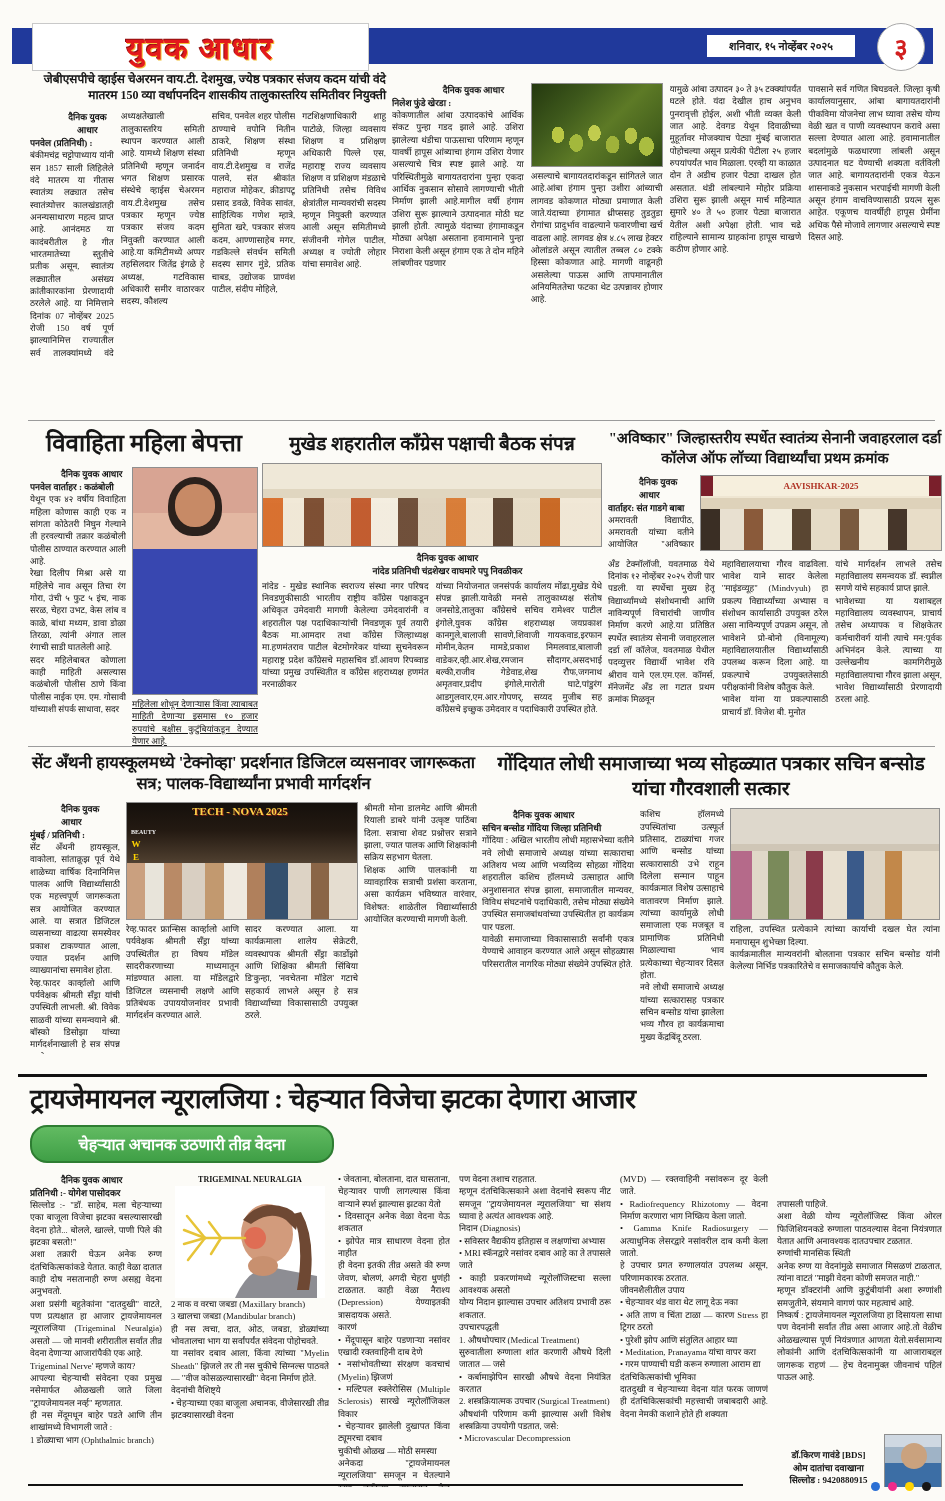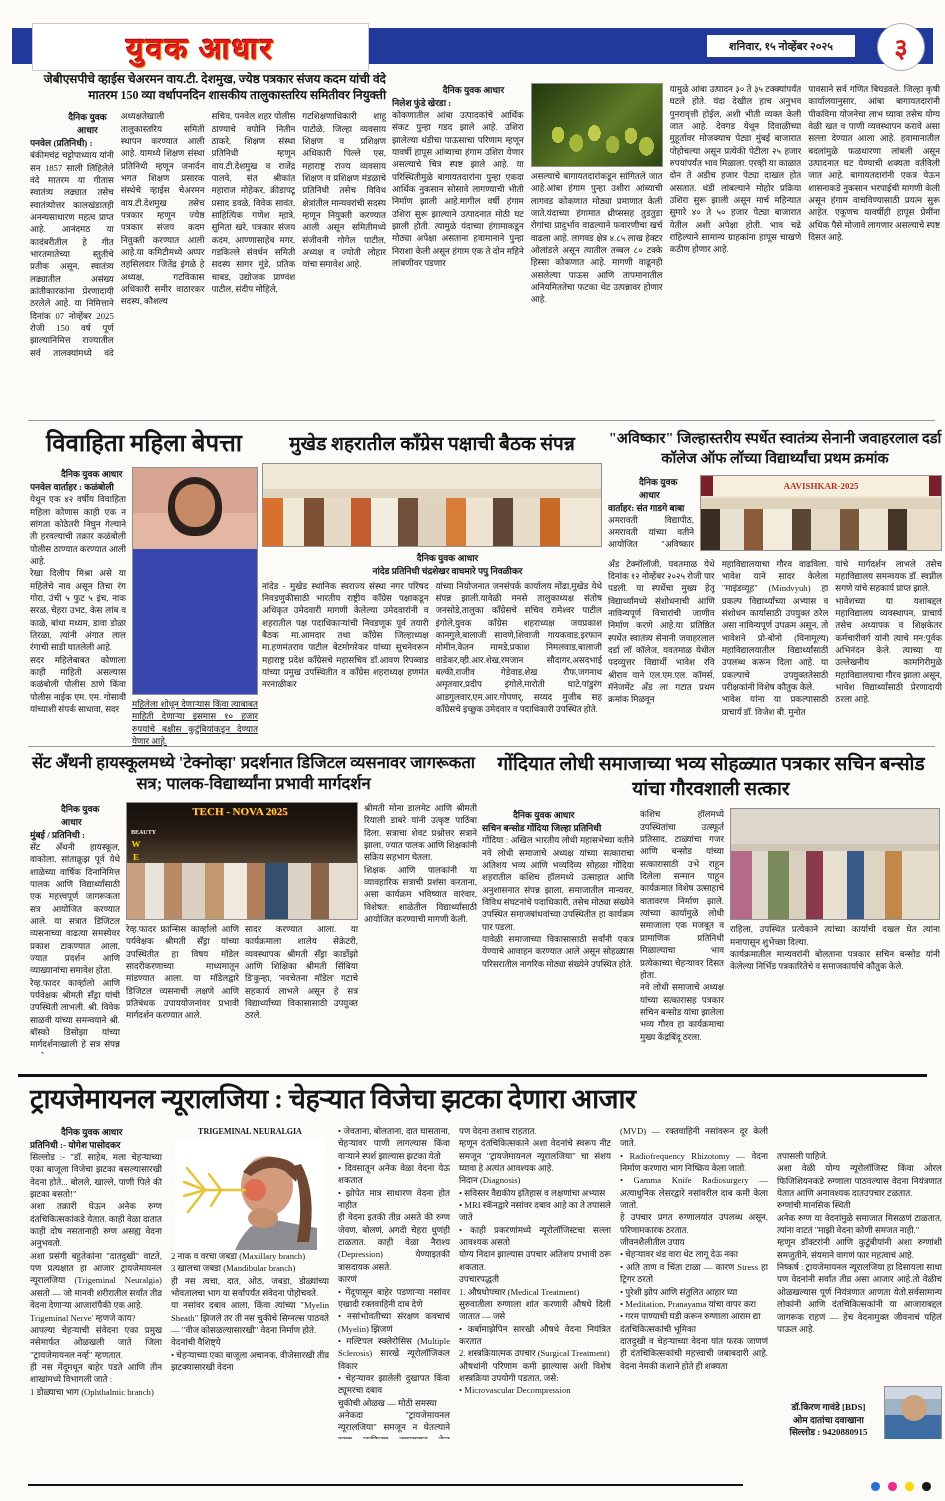--- a/index.html
+++ b/index.html
@@ -256,20 +256,21 @@
         <div class="txt" style="margin-top:3px;">राहिला, उपस्थित प्रत्येकाने त्यांच्या कार्याची दखल घेत त्यांना मनापासून शुभेच्छा दिल्या.
 कार्यक्रमातील मान्यवरांनी बोलताना पत्रकार सचिन बन्सोड यांनी केलेल्या निर्भिड पत्रकारितेचे व समाजकार्याचे कौतुक केले.</div>
       </div>
     </div>
   </section>
 
   <div class="rule-heavy" style="top:1074px;"></div>
 
   <section class="art" style="left:30px;top:1084px;width:912px;">
     <h1 class="hl-bottom">ट्रायजेमायनल न्यूरालजिया : चेहऱ्यात विजेचा झटका देणारा आजार</h1>
+    <div class="kicker">चेहऱ्यात अचानक उठणारी तीव्र वेदना</div>
     <div class="hcols" style="height:314px;">
       <div class="hc" style="flex:0 0 132px;">
         <div class="credit" style="text-align:left;">दैनिक युवक आधार</div>
         <div class="byline">प्रतिनिधी :- योगेश पासोदकर</div>
         <div class="txt">सिल्लोड :- "डॉ. साहेब, मला चेहऱ्याच्या एका बाजूला विजेचा झटका बसल्यासारखी वेदना होते... बोलले, खाल्ले, पाणी पिले की झटका बसतो!"
 अशा तक्रारी घेऊन अनेक रुग्ण दंतचिकित्सकांकडे येतात. काही वेळा दातात काही दोष नसतानाही रुग्ण असह्य वेदना अनुभवतो.
 अशा प्रसंगी बहुतेकांना "दातदुखी" वाटते, पण प्रत्यक्षात हा आजार ट्रायजेमायनल न्यूरालजिया (Trigeminal Neuralgia) असतो — जो मानवी शरीरातील सर्वांत तीव्र वेदना देणाऱ्या आजारांपैकी एक आहे.
 Trigeminal Nerve' म्हणजे काय?
 आपल्या चेहऱ्याची संवेदना एका प्रमुख नसेमार्फत ओळखली जाते जिला "ट्रायजेमायनल नर्व्ह" म्हणतात.
 ही नस मेंदूमधून बाहेर पडते आणि तीन शाखांमध्ये विभागली जाते :

